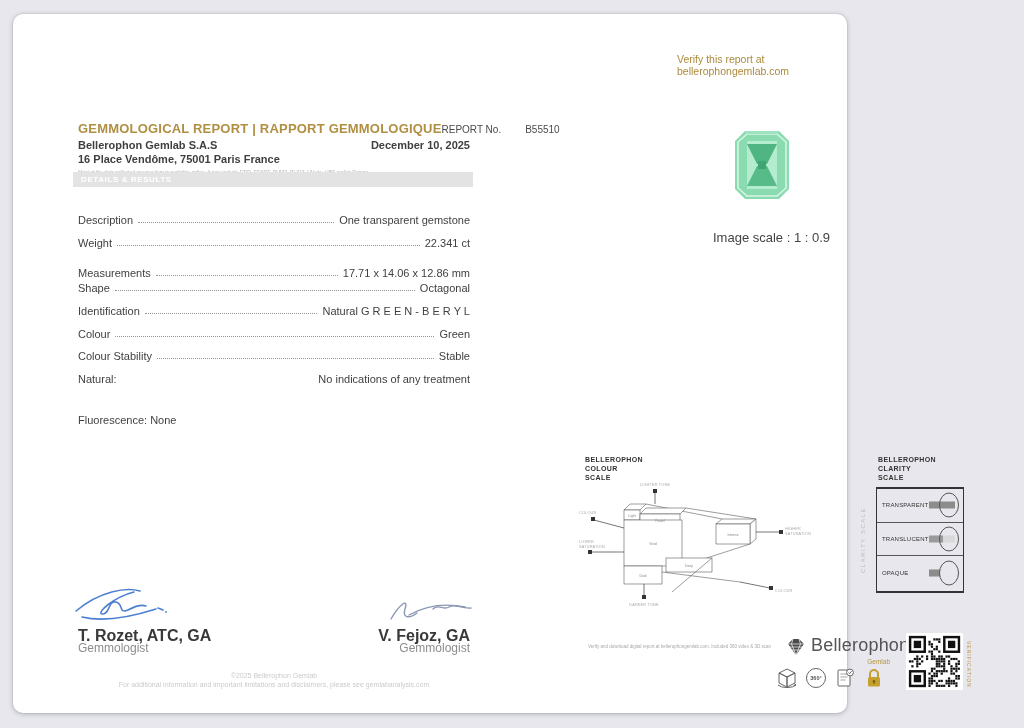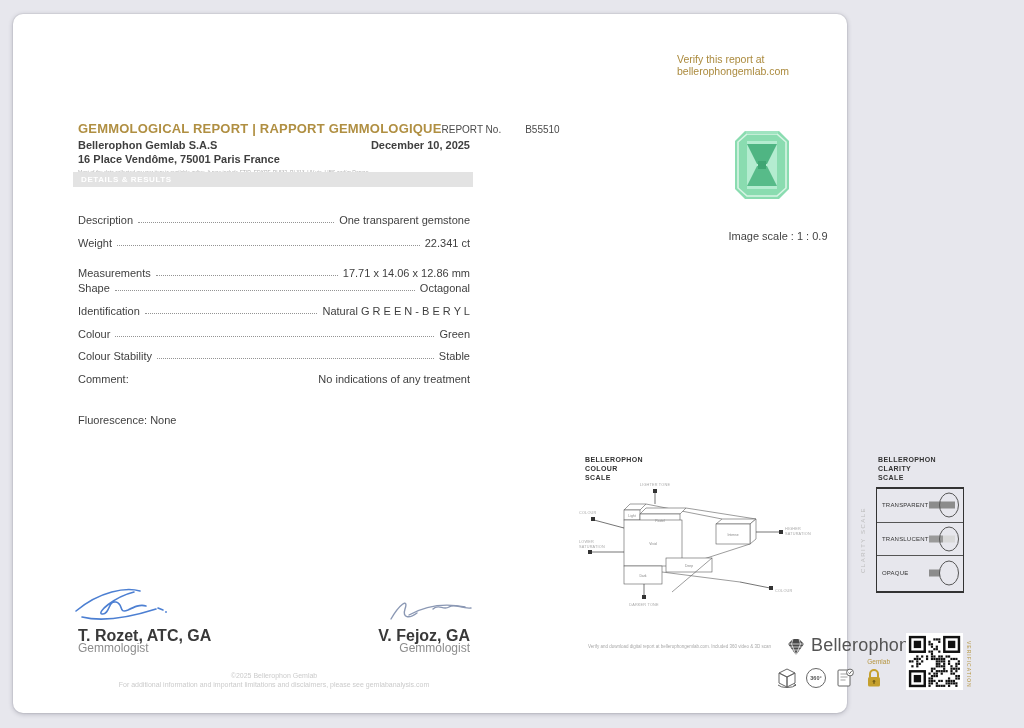--- a/index.html
+++ b/index.html
@@ -23,21 +23,21 @@
   .hrow3{margin-top:2px;font-size:11px;font-weight:bold;}
   .hnote{margin-top:4px;font-size:5px;color:#b2b2b2;white-space:nowrap;}
   .secbar{left:60px;top:158px;width:400px;height:15px;background:#e3e3e3;
     font-size:8px;font-weight:bold;color:#ffffff;letter-spacing:.6px;line-height:15px;padding-left:8px;box-sizing:border-box;}
   .drow{left:65px;width:392px;height:15px;display:flex;align-items:flex-end;
     font-size:11px;color:#3f3f3f;}
   .dlabel,.dvalue{white-space:nowrap;}
   .leader{flex:1;border-bottom:1.2px dotted #949494;margin:0 5px 3px 5px;height:1px;}
   .commentrow{justify-content:space-between;}
   .fluor{left:65px;top:400px;font-size:11px;color:#3f3f3f;}
-  .imgscale{left:700px;top:216px;width:130px;font-size:11px;color:#444;text-align:center;}
+  .imgscale{left:700px;top:216px;width:130px;font-size:13px;color:#444;text-align:left;}
   .tiny-heading{font-size:7px;font-weight:bold;letter-spacing:.4px;color:#333;line-height:9px;}
   .clarity-box{left:863px;top:473px;width:88px;height:106px;border:1.5px solid #333;
     border-top-width:2.5px;border-bottom-width:2.5px;box-sizing:border-box;}
   .crow{height:33.6px;display:flex;align-items:center;border-bottom:1px solid #555;box-sizing:border-box;}
   .crow:last-child{border-bottom:none;}
   .clab{font-size:6px;color:#333;letter-spacing:.2px;padding-left:5px;flex:1;}
   .vlabel{writing-mode:vertical-rl;transform:rotate(180deg);
     font-size:6px;letter-spacing:1.5px;color:#bcbcbc;text-align:center;}
   .signame{font-size:16px;font-weight:bold;color:#393939;}
   .sigtitle{font-size:12px;color:#8d8d8d;}
@@ -108,21 +108,21 @@
     <span class="dlabel">Colour</span>
     <span class="leader"></span>
     <span class="dvalue">Green</span>
   </div>
   <div class="abs drow" style="top:333px">
     <span class="dlabel">Colour Stability</span>
     <span class="leader"></span>
     <span class="dvalue">Stable</span>
   </div>
   <div class="abs drow commentrow" style="top:356px">
-    <span class="dlabel">Comment:</span>
+    <span class="dlabel">Natural:</span>
     <span class="dvalue">No indications of any treatment</span>
   </div>
   <div class="abs fluor">Fluorescence: None</div>
 
   <svg class="abs" style="left:722px;top:117px;" width="54" height="68" viewBox="0 0 54 68">
     <polygon points="10,0 44,0 54,10 54,58 44,68 10,68 0,58 0,10" fill="#8adcb0"></polygon>
     <polygon points="12,3 42,3 51,11 51,57 42,65 12,65 3,57 3,11" fill="none" stroke="#d7f4e4" stroke-width="1.6"></polygon>
     <rect x="12" y="10" width="30" height="48" fill="#b4ecd0"></rect>
     <polygon points="12,13 42,13 32,33 22,33" fill="#4fb583"></polygon>
     <polygon points="22,35 32,35 42,55 12,55" fill="#57bb89"></polygon>

